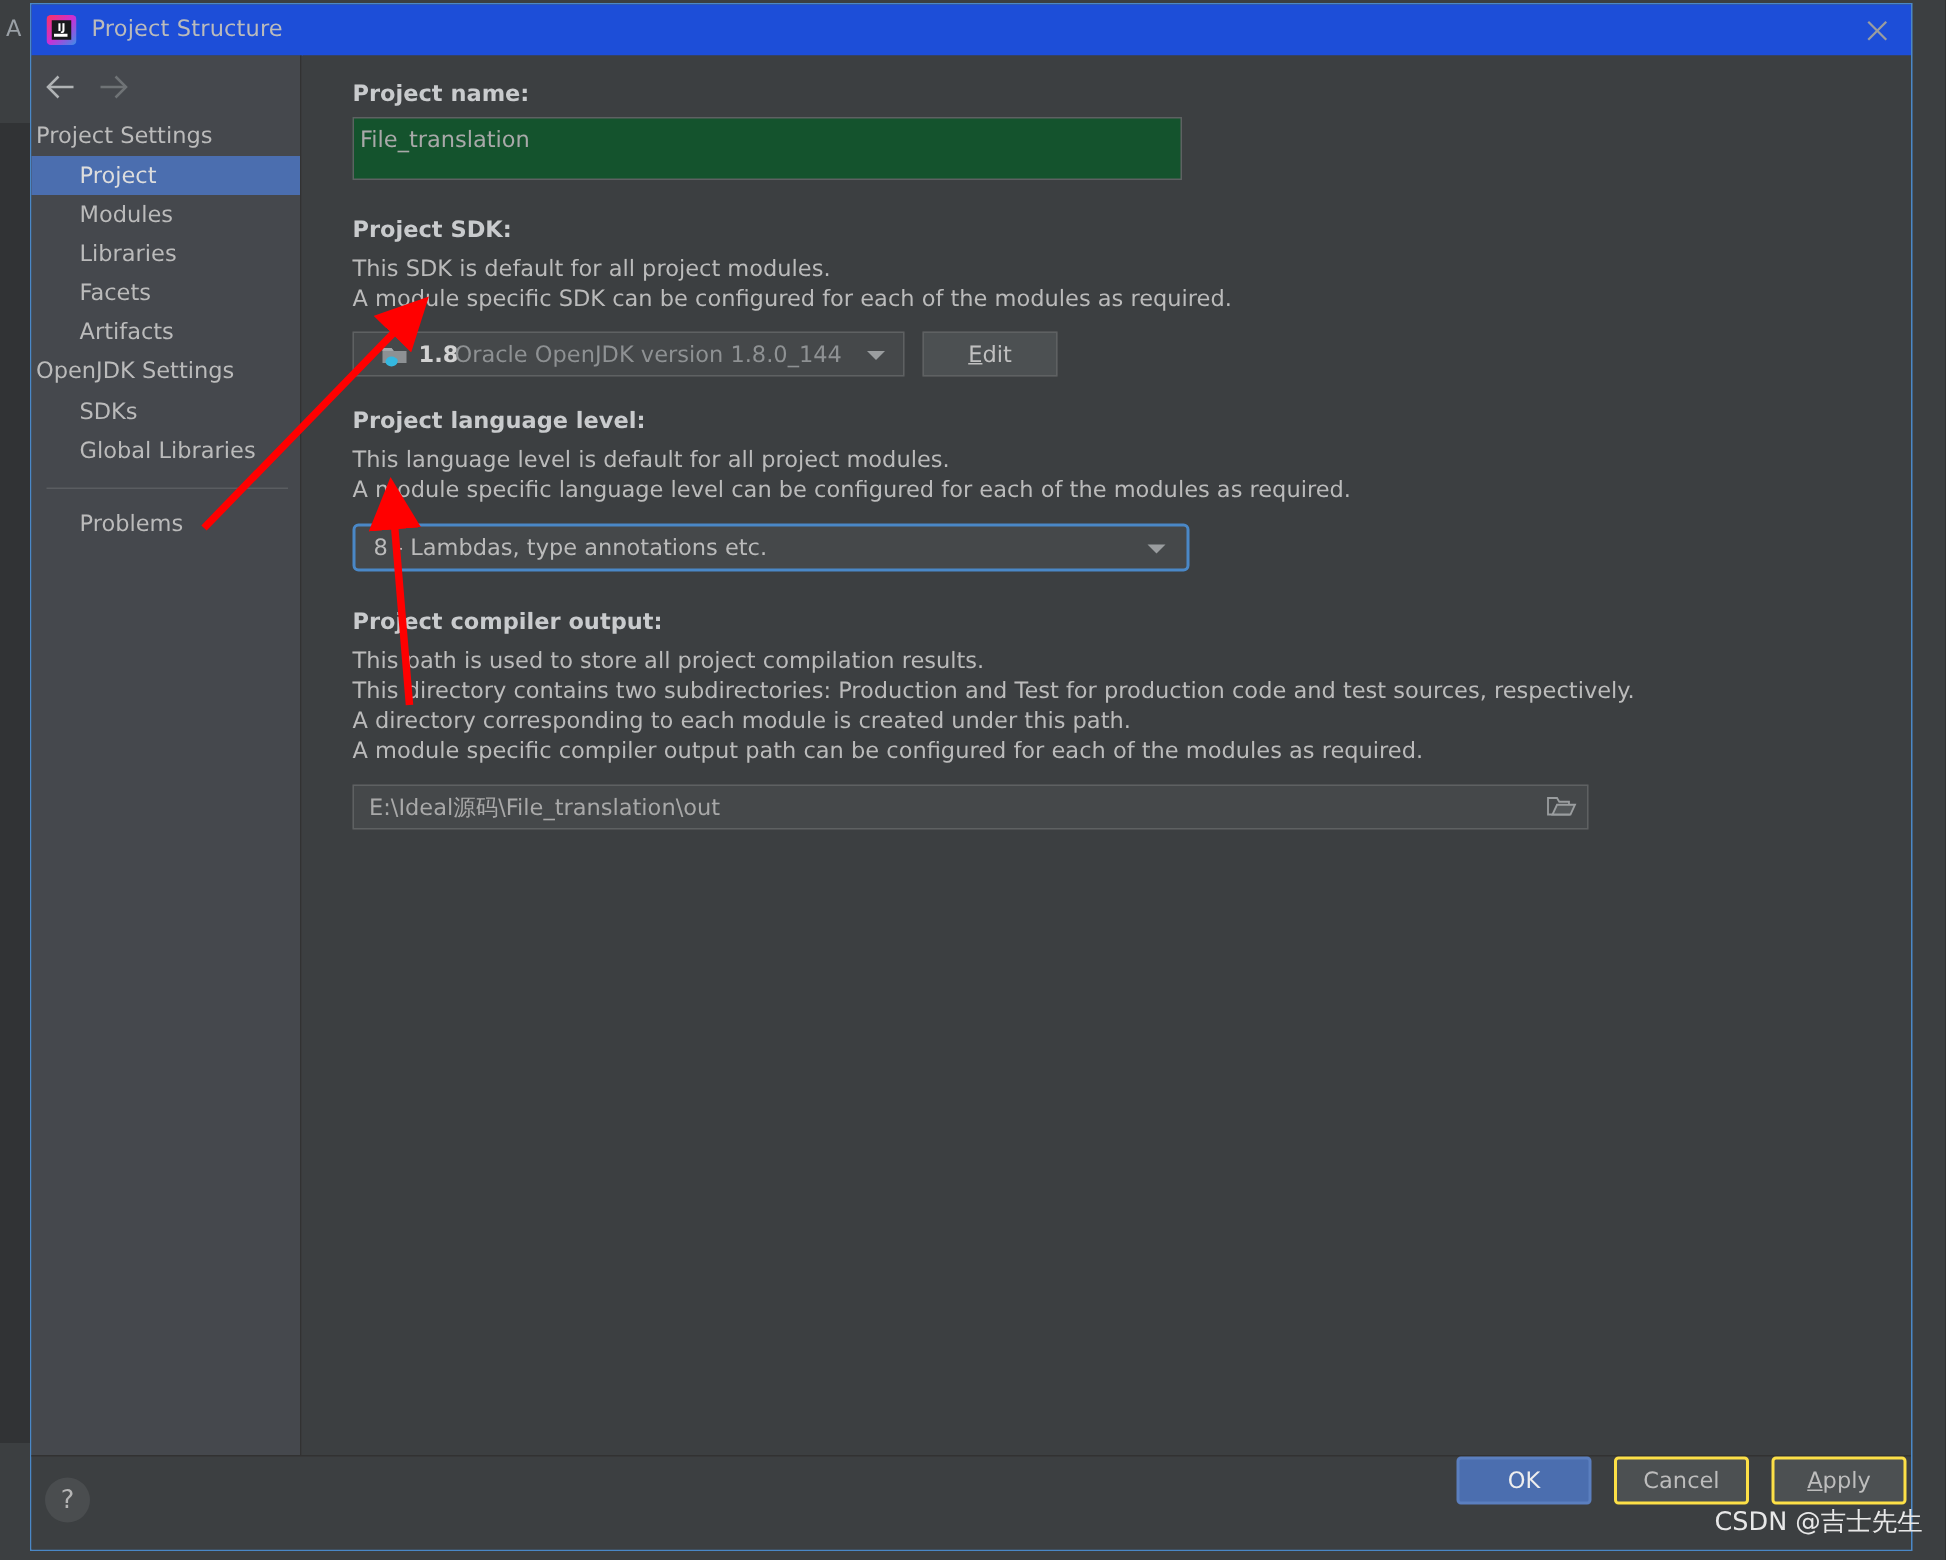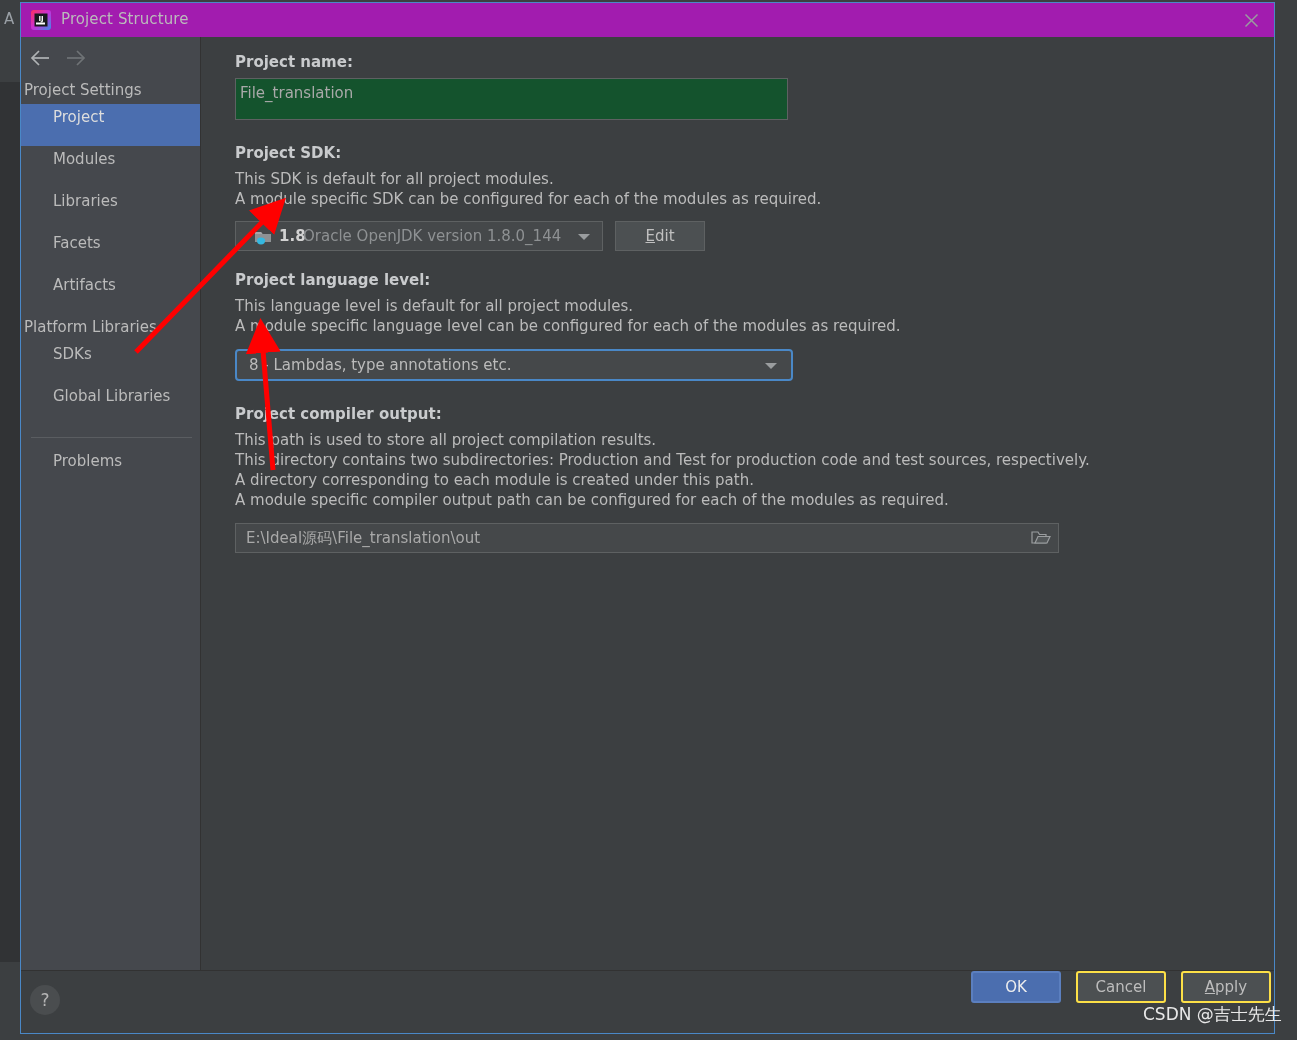--- a/index.html
+++ b/index.html
@@ -45,21 +45,21 @@
     height: 1032px;
     background: #3c3f41;
     border: 1px solid #4a88c7;
     box-sizing: border-box;
   }
 
   
   .titlebar {
     position: relative;
     height: 34px;
-    background: #a21caf;
+    background: #1d4ed8;
   }
   .title-icon {
     position: absolute;
     left: 10px; top: 7px;
     width: 20px; height: 20px;
   }
   .title-text {
     position: absolute;
     left: 40px; top: 7px;
     font-size: 15px;
@@ -109,21 +109,21 @@
     font-size: 15px;
     color: #bbbbbb;
     padding: 3px 0 3px 3px;
     height: 21px;
     line-height: 21px;
   }
   .nav-item {
     font-size: 15px;
     color: #bbbbbb;
     padding-left: 32px;
-    height: 42px;
+    height: 26px;
     line-height: 26px;
     cursor: pointer;
   }
   .nav-item.selected {
     background: #4b6eaf;
     color: #dddddd;
   }
   .nav-sep {
     margin: 12px 8px 10px 10px;
     height: 1px;
@@ -368,21 +368,21 @@
         </span>
       </div>
 
       <div class="group-header">Project Settings</div>
       <div class="nav-item selected">Project</div>
       <div class="nav-item">Modules</div>
       <div class="nav-item">Libraries</div>
       <div class="nav-item">Facets</div>
       <div class="nav-item">Artifacts</div>
 
-      <div class="group-header">Platform Libraries</div>
+      <div class="group-header">OpenJDK Settings</div>
       <div class="nav-item">SDKs</div>
       <div class="nav-item">Global Libraries</div>
 
       <div class="nav-sep"></div>
 
       <div class="nav-item">Problems</div>
     </div>
 
     <div class="main">
 

